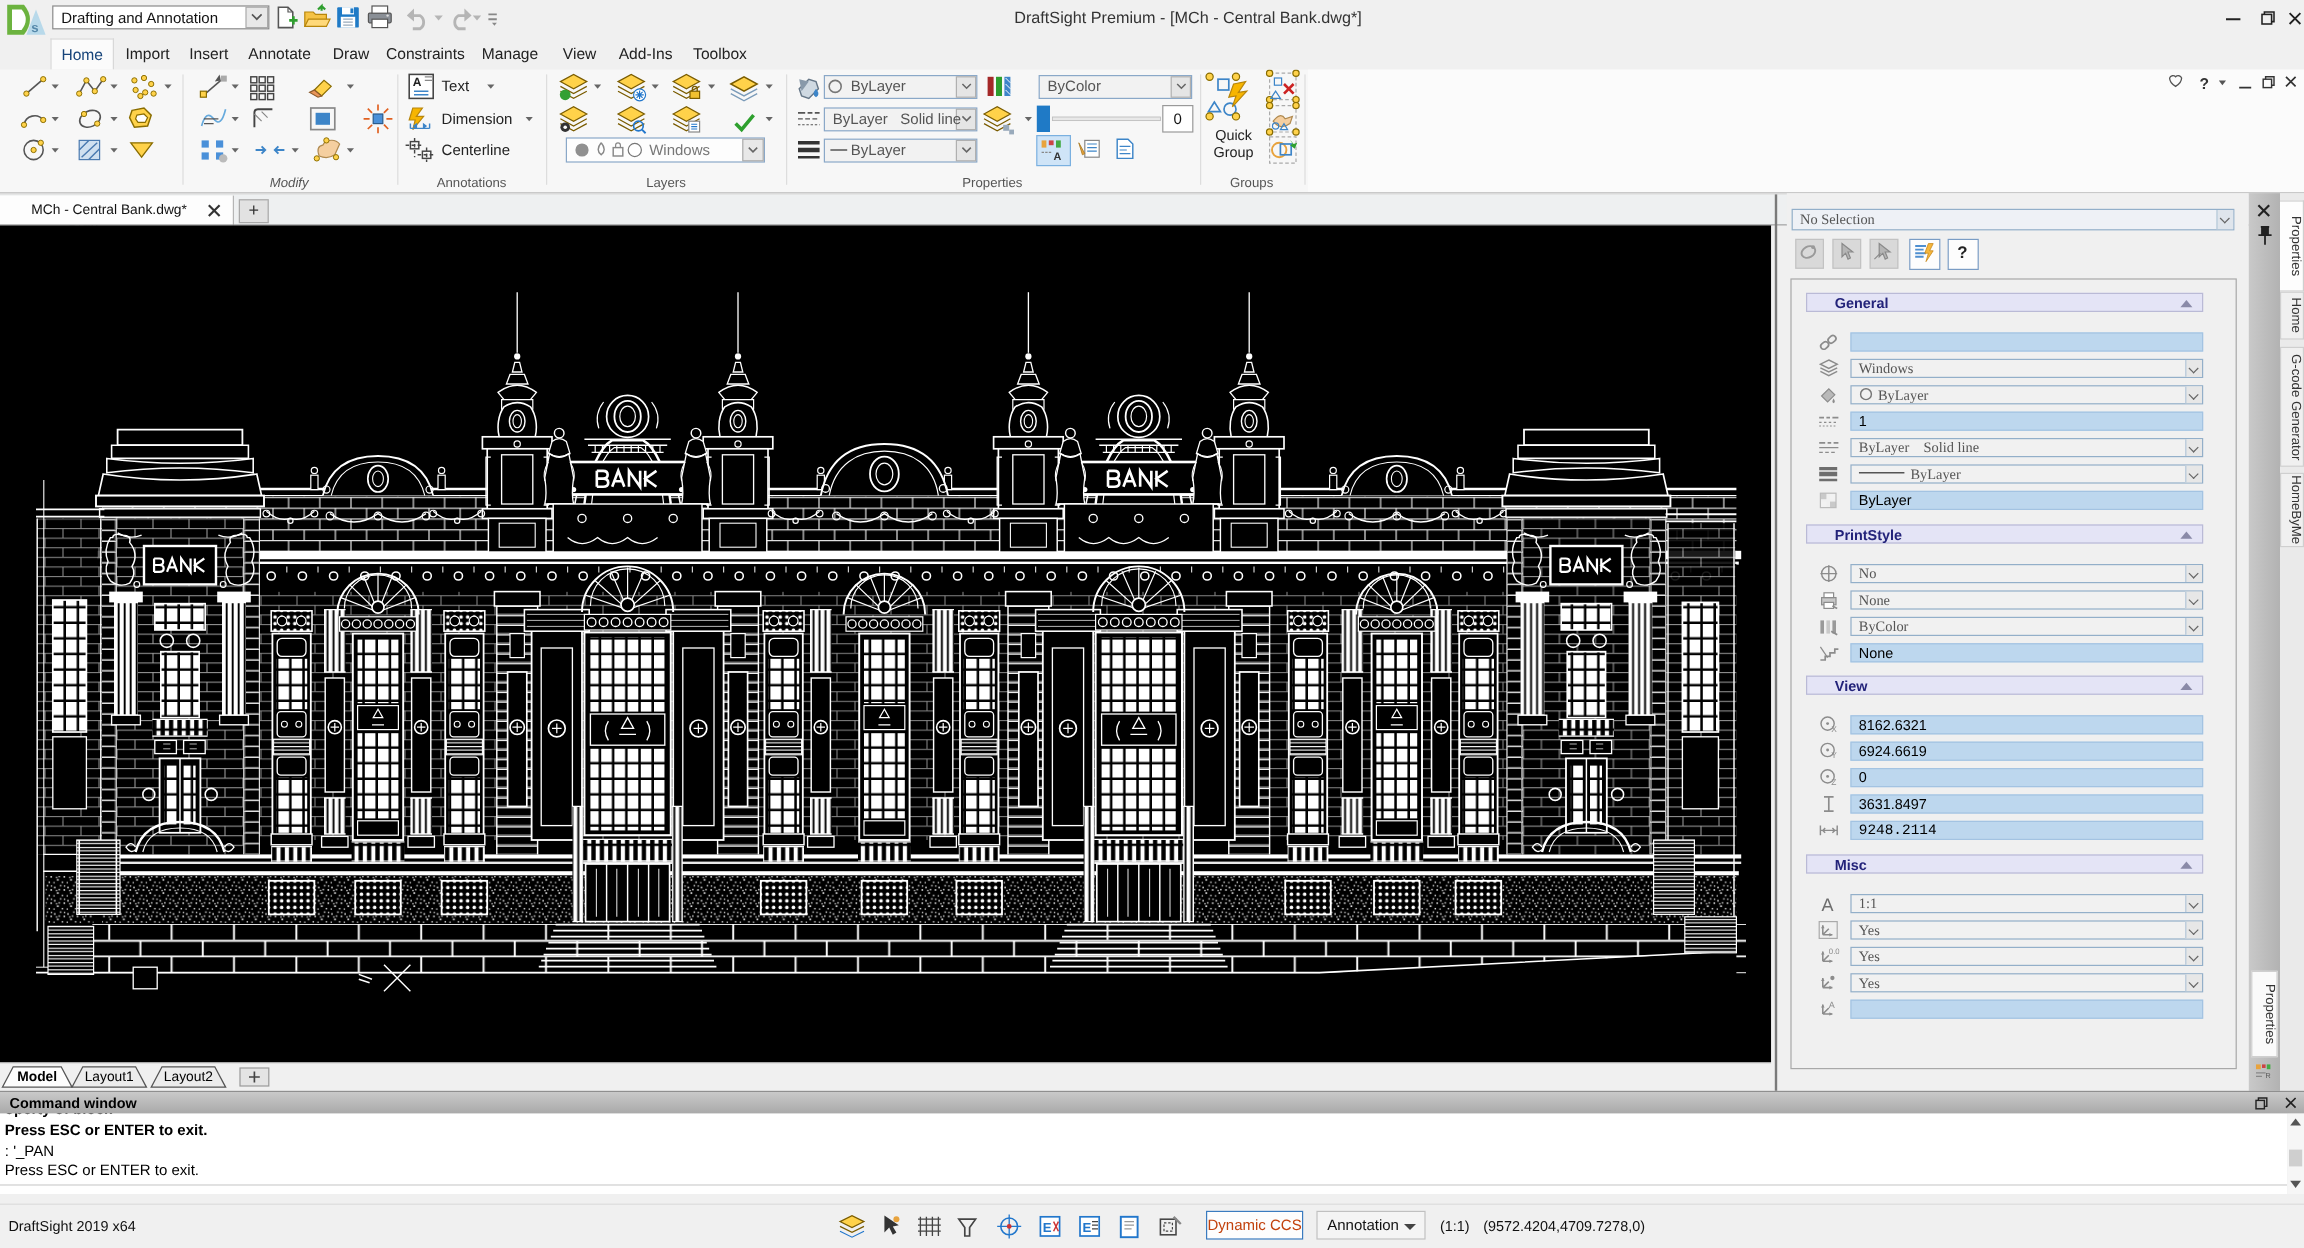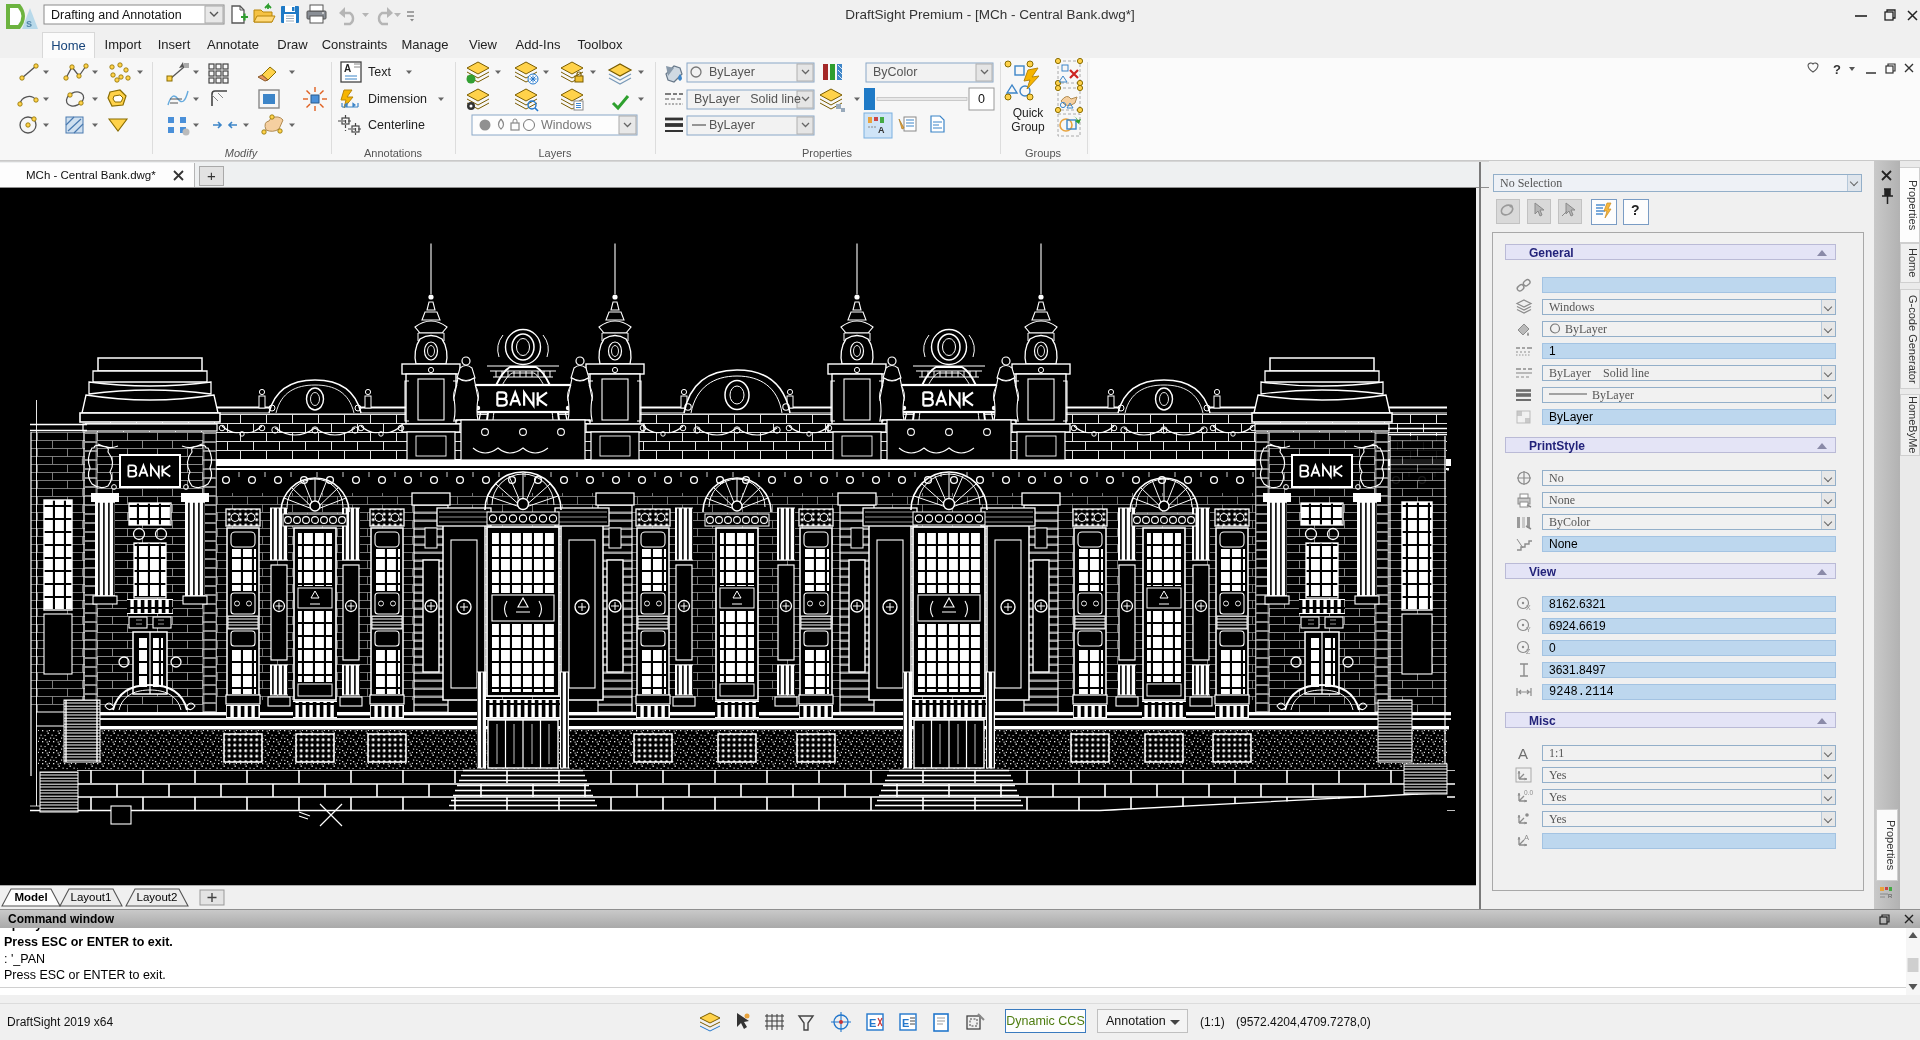--- a/index.html
+++ b/index.html
@@ -1265,20 +1265,20 @@
       <path d="M183,10 l4,8 m0,-8 l-4,8" stroke="#cc3333" stroke-width="1.2"></path>
 <rect x="205" y="6" width="16" height="16" fill="#fff" stroke="#2277cc" stroke-width="1.4"></rect>
       <text x="207" y="19" font-size="11" font-weight="bold" fill="#2277cc" font-family="Liberation Sans">E</text>
       <path d="M215,10 h5 M215,13 h5 M215,16 h5" stroke="#444" stroke-width="1"></path>
 <rect x="239" y="6" width="14" height="17" fill="#fff" stroke="#2277cc" stroke-width="1.6"></rect>
       <path d="M242,10 h8 M242,13 h8 M242,16 h6" stroke="#999" stroke-width="1"></path>
 <rect x="272" y="8" width="13" height="13" fill="none" stroke="#444" stroke-width="1.3"></rect>
       <rect x="275" y="11" width="7" height="7" fill="none" stroke="#444" stroke-dasharray="2,1.5"></rect>
       <path d="M283,6 l6,6" stroke="#888" stroke-width="2"></path>
 </svg>
-<div style="position:absolute;left:1005px;top:5px;width:81px;height:24px;border:1px solid #3a7bbf;background:#fdfdfd;text-align:center;line-height:22px;font-size:12.5px;color:#4d7c0f;">Dynamic CCS</div>
+<div style="position:absolute;left:1005px;top:5px;width:81px;height:24px;border:1px solid #3a7bbf;background:#fdfdfd;text-align:center;line-height:22px;font-size:12.5px;color:#c2410c;">Dynamic CCS</div>
 <div style="position:absolute;left:1097px;top:5px;width:91px;height:24px;border:1px solid #c0c0c0;background:#f4f4f4;font-size:12.5px;color:#111;line-height:22px;"><span style="margin-left:8px;margin-top:24px;">Annotation</span><svg width="10" height="8" style="position:absolute;right:7px;top:9px;">
         <path d="M0,1 l5,5 5,-5 z" fill="#444"></path>
       </svg></div>
 <span style="position:absolute;left:7px;top:11px;">DraftSight 2019 x64</span>
 <span style="position:absolute;left:1200px;top:11px;">(1:1)</span>
 <span style="position:absolute;left:1236px;top:11px;">(9572.4204,4709.7278,0)</span>
 </div>
 
 </body></html>

